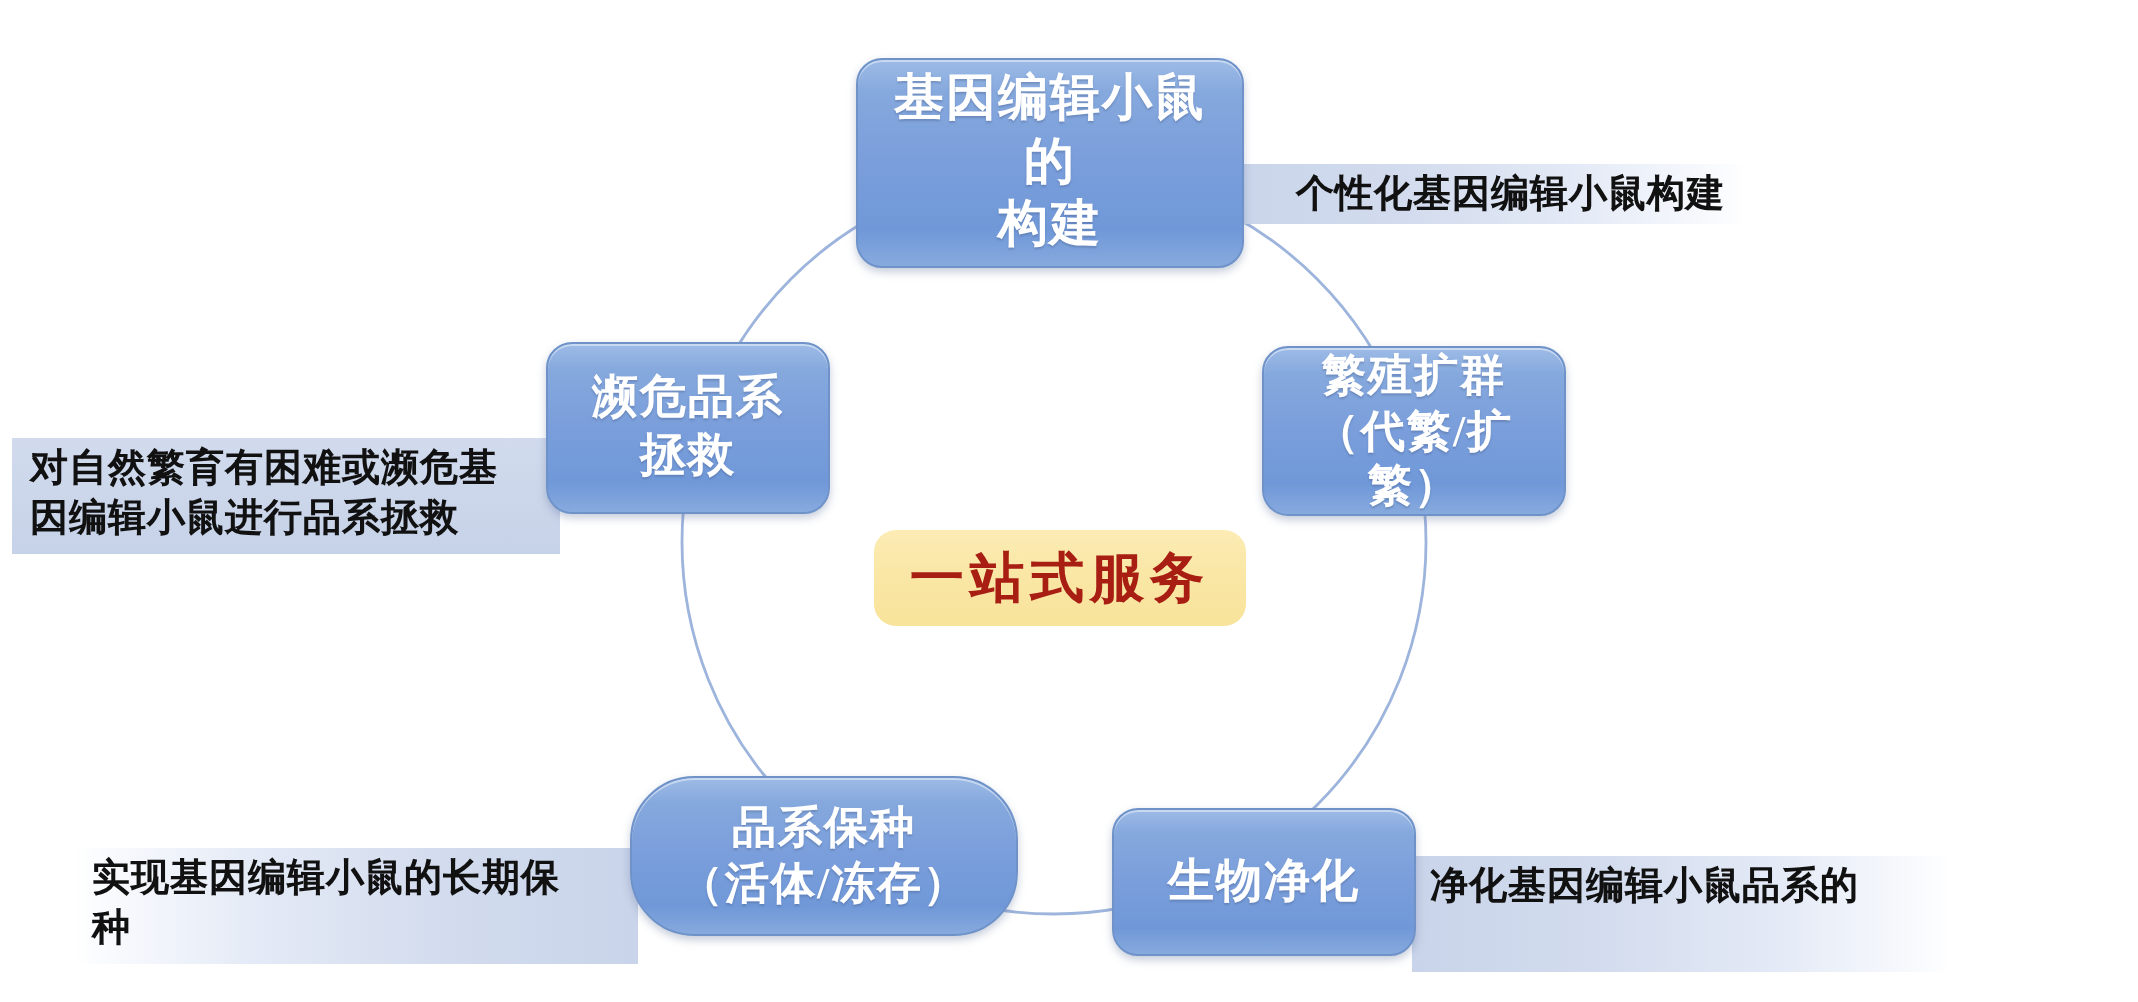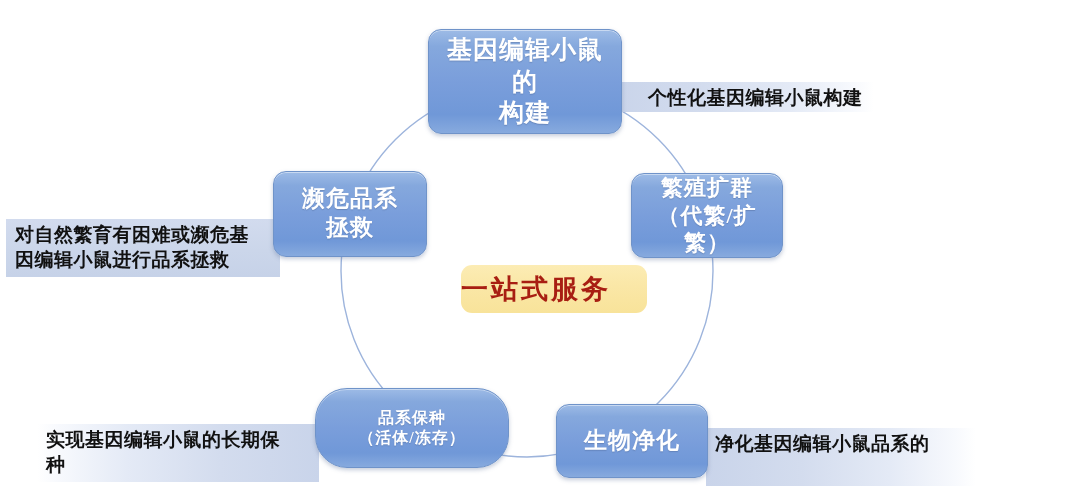--- a/index.html
+++ b/index.html
@@ -56,26 +56,25 @@
   .node-text { display: block; padding: 0 6px; }
 
   
   #center-badge {
     position: absolute;
     box-sizing: border-box;
     border-radius: 11px;
     background: linear-gradient(to bottom, #fcecb4 0%, #fae7a6 45%, #f8e39a 100%);
     display: flex;
     align-items: center;
-    justify-content: flex-start;
+    justify-content: center;
     color: #a81e12;
     letter-spacing: 3px;
     font-weight: 700;
     z-index: 5;
-    margin-left: 24px;
   }
 
   
   .callout {
     position: absolute;
     box-sizing: border-box;
     color: #111111;
     line-height: 1.30;
     letter-spacing: 0.5px;
     z-index: 2;
@@ -134,28 +133,28 @@
       <span>（代繁/扩繁）</span>
     </span>
   </div>
 
   <div class="node" style="left:556px; top:404px; width:152px; height:74px; font-size:23px;">
     <span class="node-text">
       <span>生物净化</span>
     </span>
   </div>
 
-  <div class="node" style="left:315px; top:388px; width:194px; height:80px; font-size:16px;border-radius:32px;">
+  <div class="node" style="left:315px; top:388px; width:194px; height:80px; font-size:22px;border-radius:32px;">
     <span class="node-text">
       <span>品系保种</span><br>
       <span>（活体/冻存）</span>
     </span>
   </div>
 
-  <div class="node" style="left:273px; top:171px; width:154px; height:86px; font-size:23px;">
+  <div class="node" style="left:273px; top:171px; width:142px; height:86px; font-size:23px;">
     <span class="node-text">
       <span>濒危品系</span><br>
       <span>拯救</span>
     </span>
   </div>
 
   <div id="center-badge" style="left:437px; top:265px; width:186px; height:48px; font-size:27px;">
     <span>一站式服务</span>
   </div>
 

